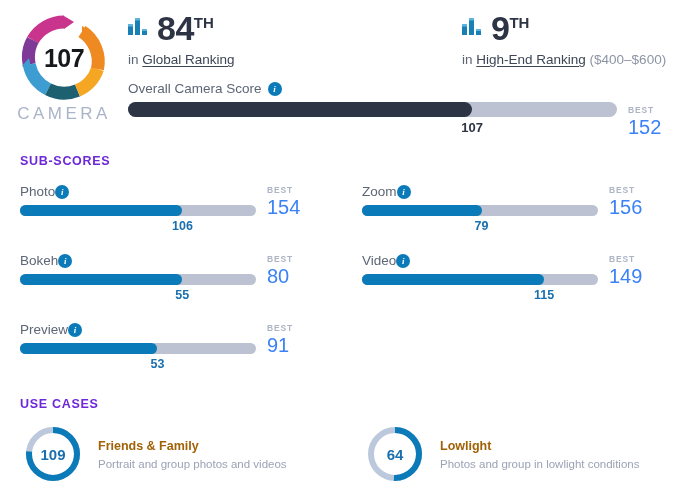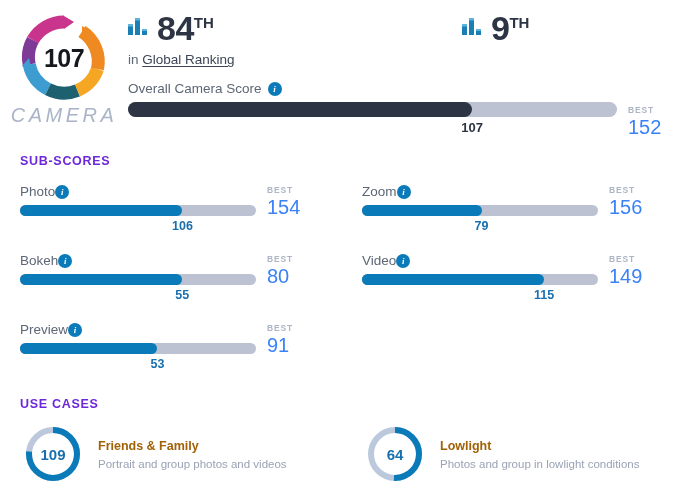--- a/index.html
+++ b/index.html
@@ -43,25 +43,24 @@
     display: flex;
     align-items: center;
     justify-content: center;
     font-size: 25px;
     font-weight: bold;
     letter-spacing: -0.5px;
     color: #16181d;
   }
   .logo-caption {
     margin-top: 2px;
-    font-size: 20px;
+    font-size: 17px;
     letter-spacing: 3.5px;
     color: #aab4c8;
     font-weight: 400;
-    font-style: italic;
   }
 
   .header-right {
     flex: 1;
     padding-right: 6px;
   }
   .rank-row {
     display: flex;
     align-items: flex-start;
   }
@@ -320,20 +319,21 @@
               <rect x="0" y="6" width="5" height="11" fill="#1a7fb5"></rect>
               <rect x="0" y="6" width="5" height="2.5" fill="#5fb4dd"></rect>
               <rect x="7" y="0" width="5" height="17" fill="#1a7fb5"></rect>
               <rect x="7" y="0" width="5" height="2.5" fill="#5fb4dd"></rect>
               <rect x="14" y="11" width="5" height="6" fill="#1a7fb5"></rect>
               <rect x="14" y="11" width="5" height="2" fill="#5fb4dd"></rect>
             </svg>
           </span>
           <span class="rank-value"><span>9</span><span class="rank-sup">TH</span></span>
         </div>
+        <div class="rank-sub"><span>in </span><a href="#">High-End Ranking</a><span class="rank-price"> ($400–$600)</span></div>
       </div>
 
     </div>
 
     <div class="overall-wrap">
       <div class="overall-main">
         <div class="overall-label">
           <span>Overall Camera Score</span>
           <span class="info-icon">i</span>
         </div>

